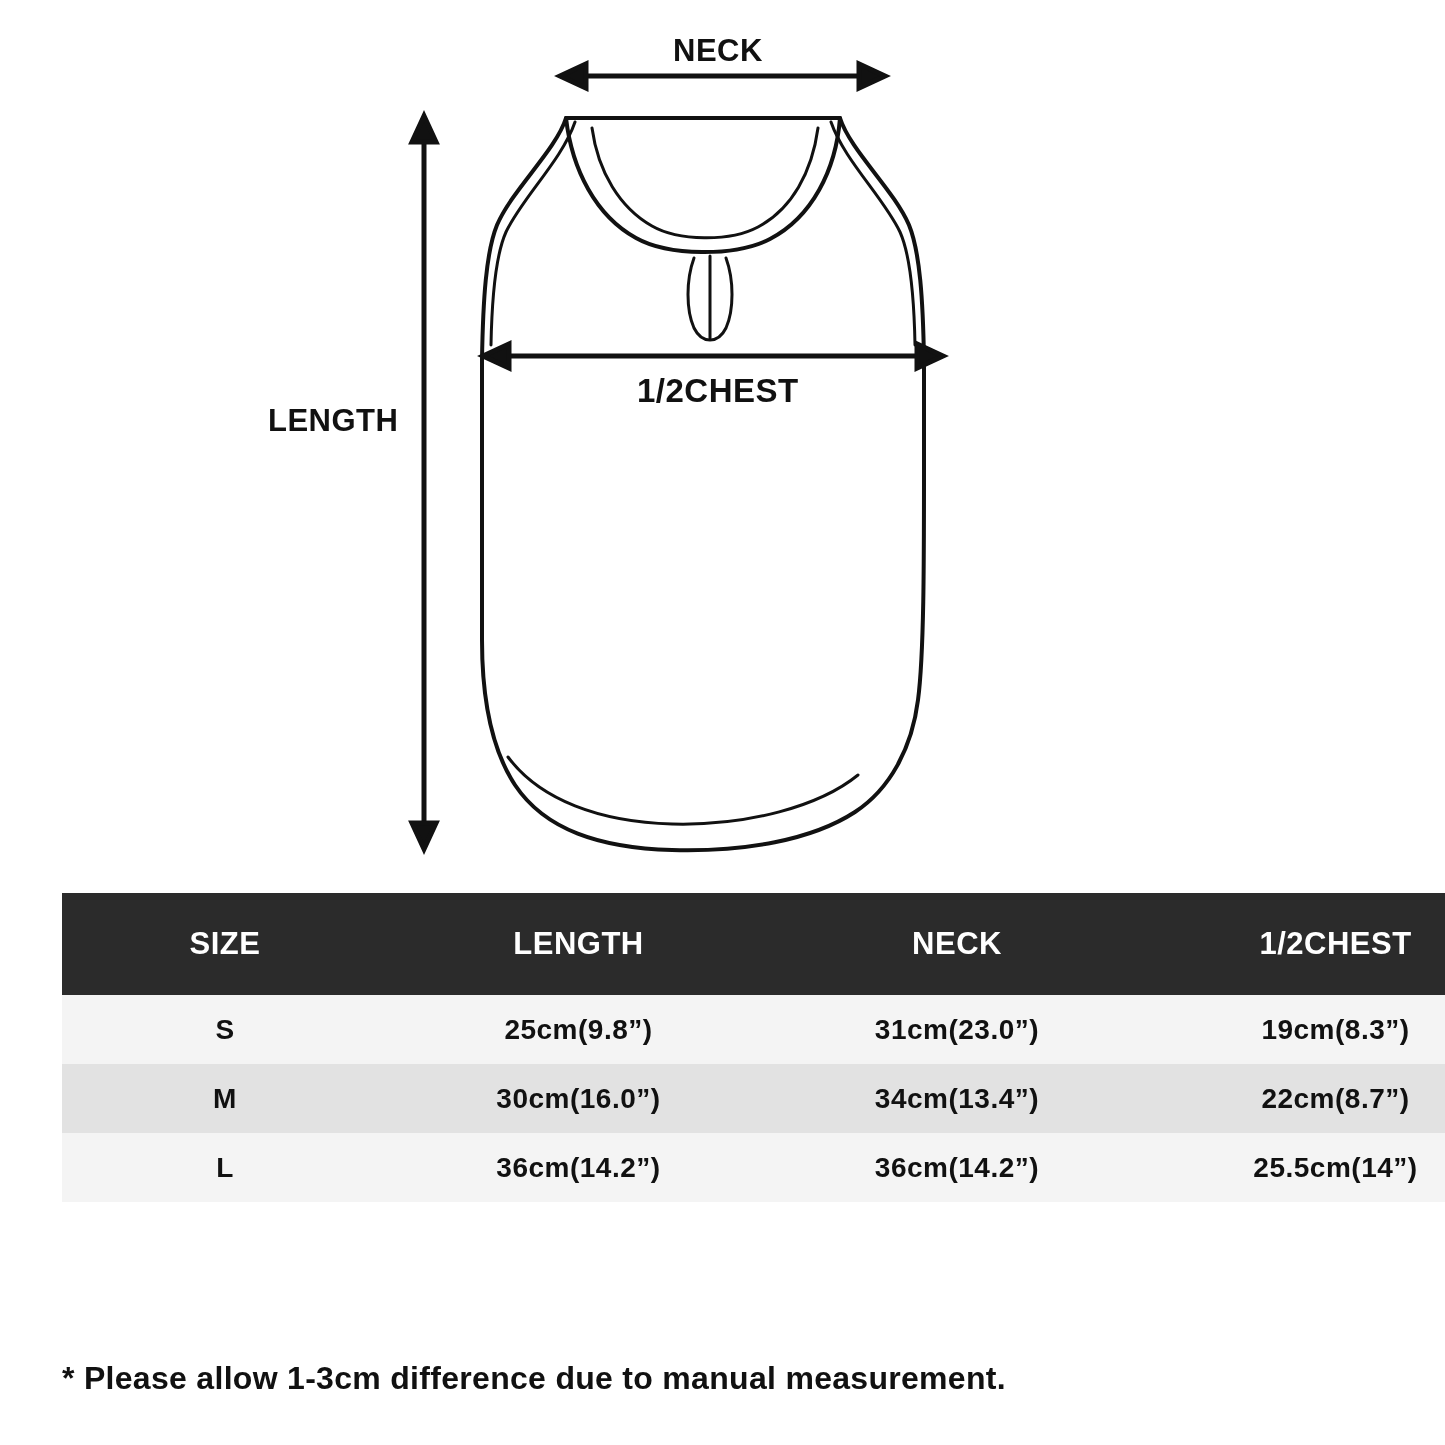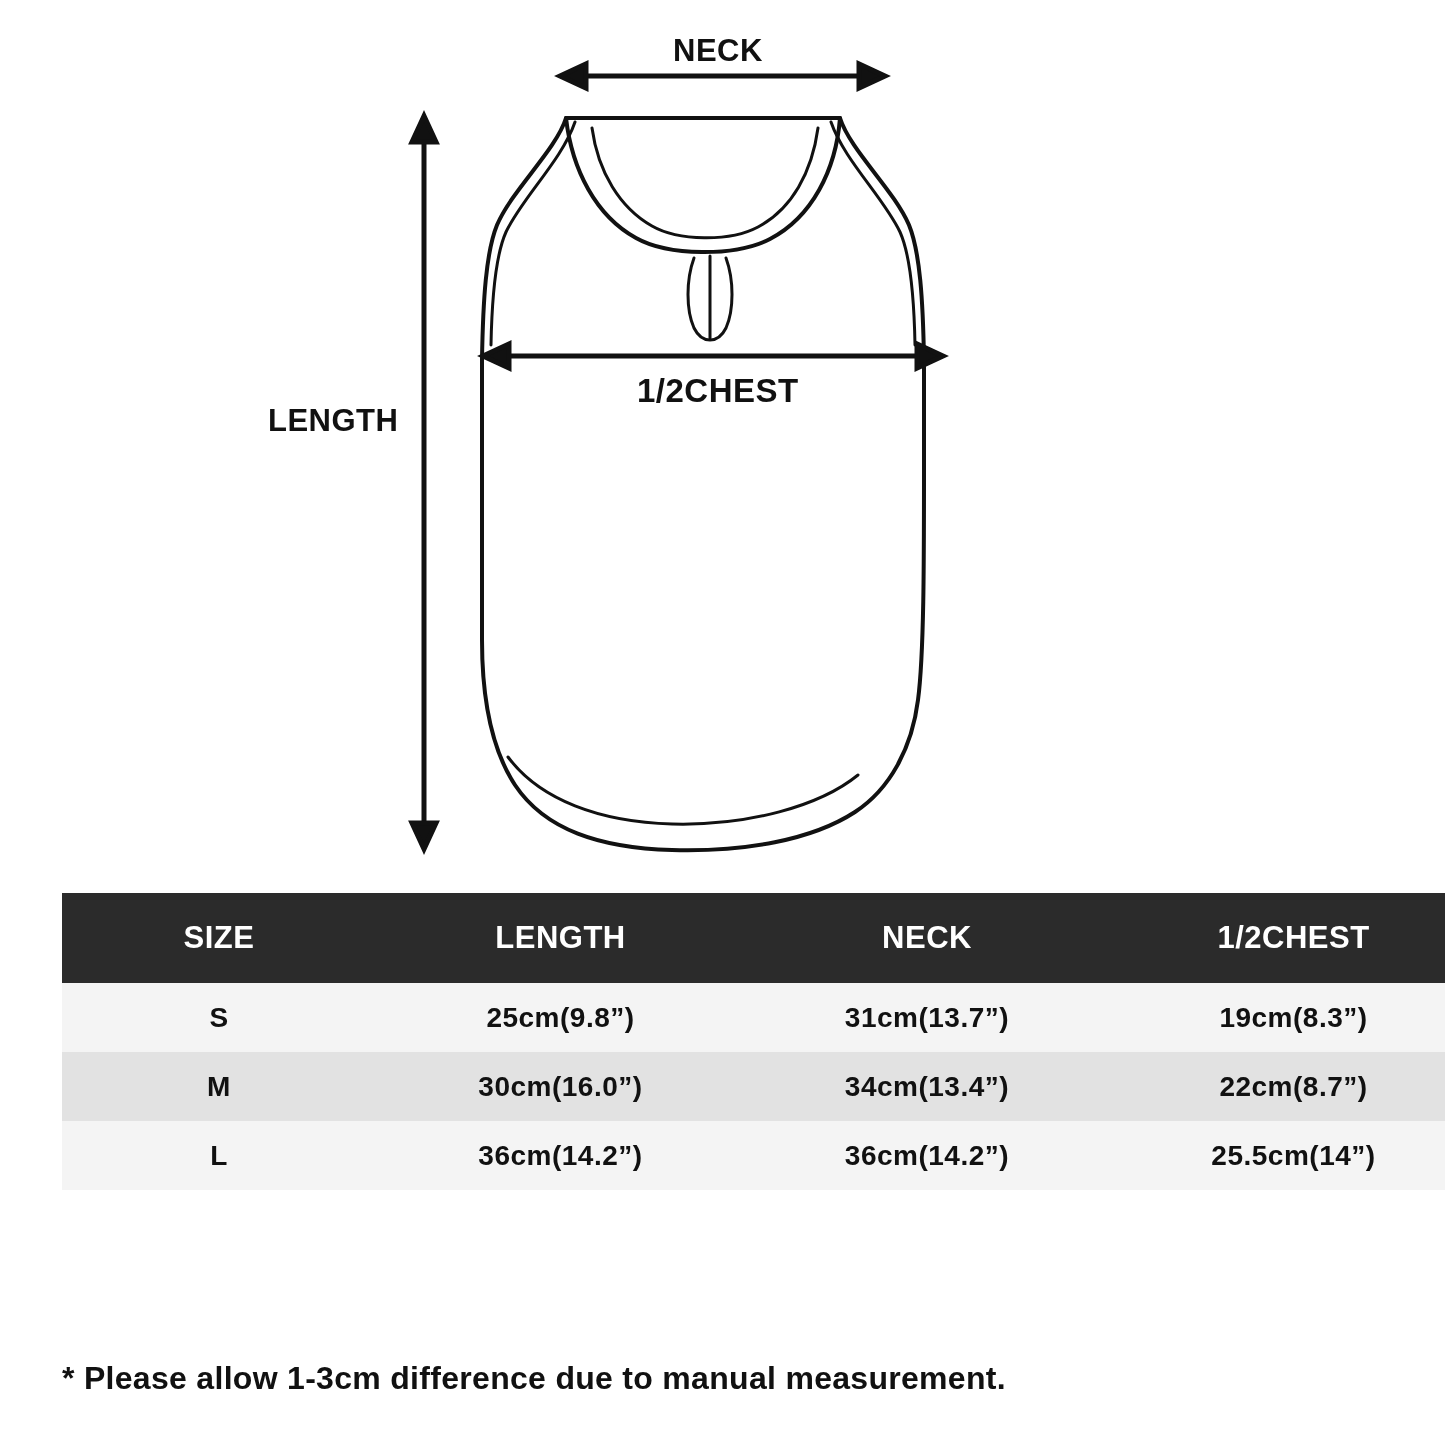--- a/index.html
+++ b/index.html
@@ -73,21 +73,21 @@
   #size-table td {
     text-align: center;
     font-weight: bold;
     letter-spacing: 0.5px;
   }
   #size-table thead th {
     background: #2b2b2b;
     color: #ffffff;
     font-size: 31px;
     height: 66px;
-    padding: 12px;
+    padding: 18px;
   }
   #size-table tbody td {
     font-size: 28px;
     height: 69px;
     padding: 0;
     color: #111111;
   }
   #size-table tbody tr:nth-child(odd) td {
     background: #f4f4f4;
   }
@@ -198,21 +198,21 @@
         <th class="col-size">SIZE</th>
         <th class="col-length">LENGTH</th>
         <th class="col-neck">NECK</th>
         <th class="col-chest">1/2CHEST</th>
       </tr>
     </thead>
     <tbody>
       <tr>
         <td>S</td>
         <td>25cm(9.8”)</td>
-        <td>31cm(13.7”)</td>
+        <td>31cm(23.0”)</td>
         <td>19cm(8.3”)</td>
       </tr>
       <tr>
         <td>M</td>
         <td>30cm(16.0”)</td>
         <td>34cm(13.4”)</td>
         <td>22cm(8.7”)</td>
       </tr>
       <tr>
         <td>L</td>

